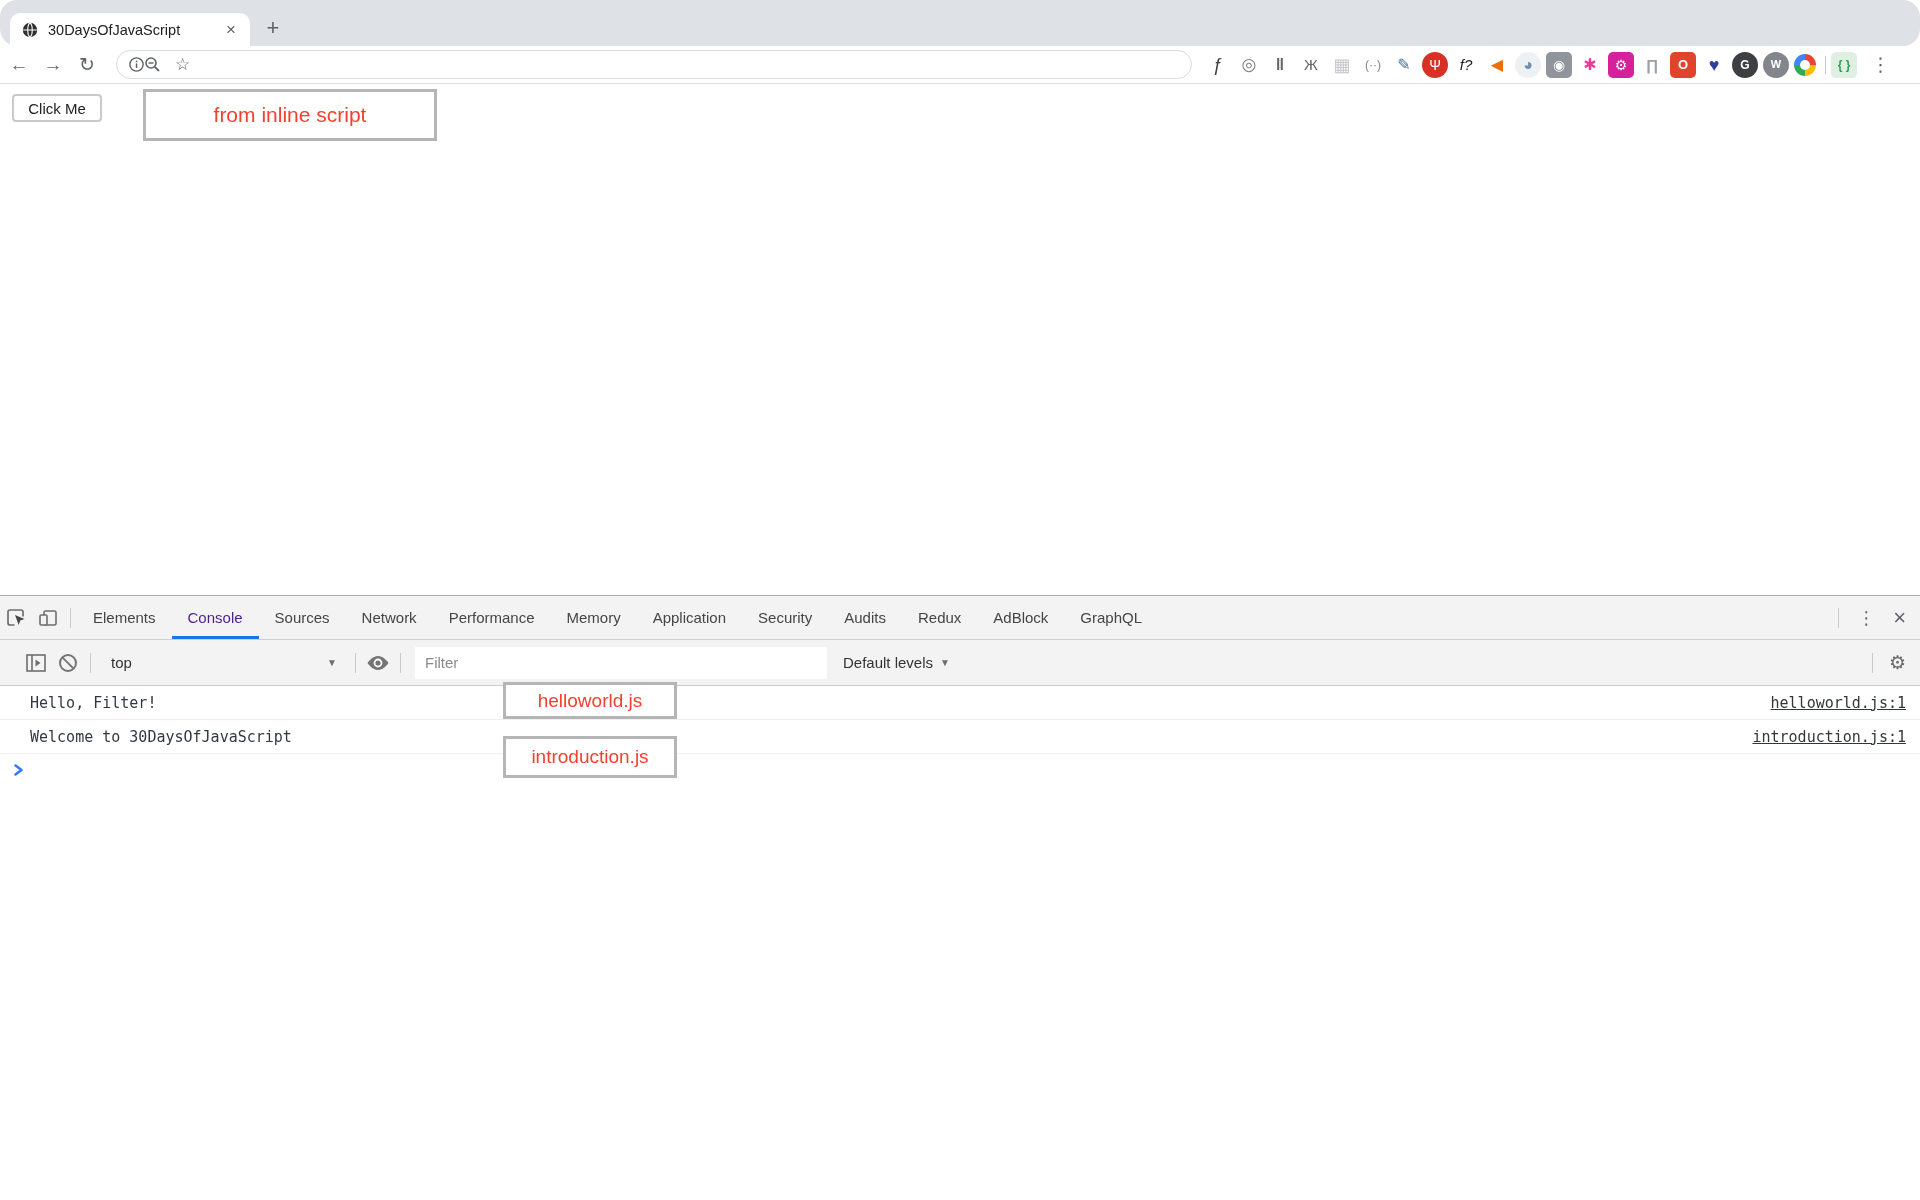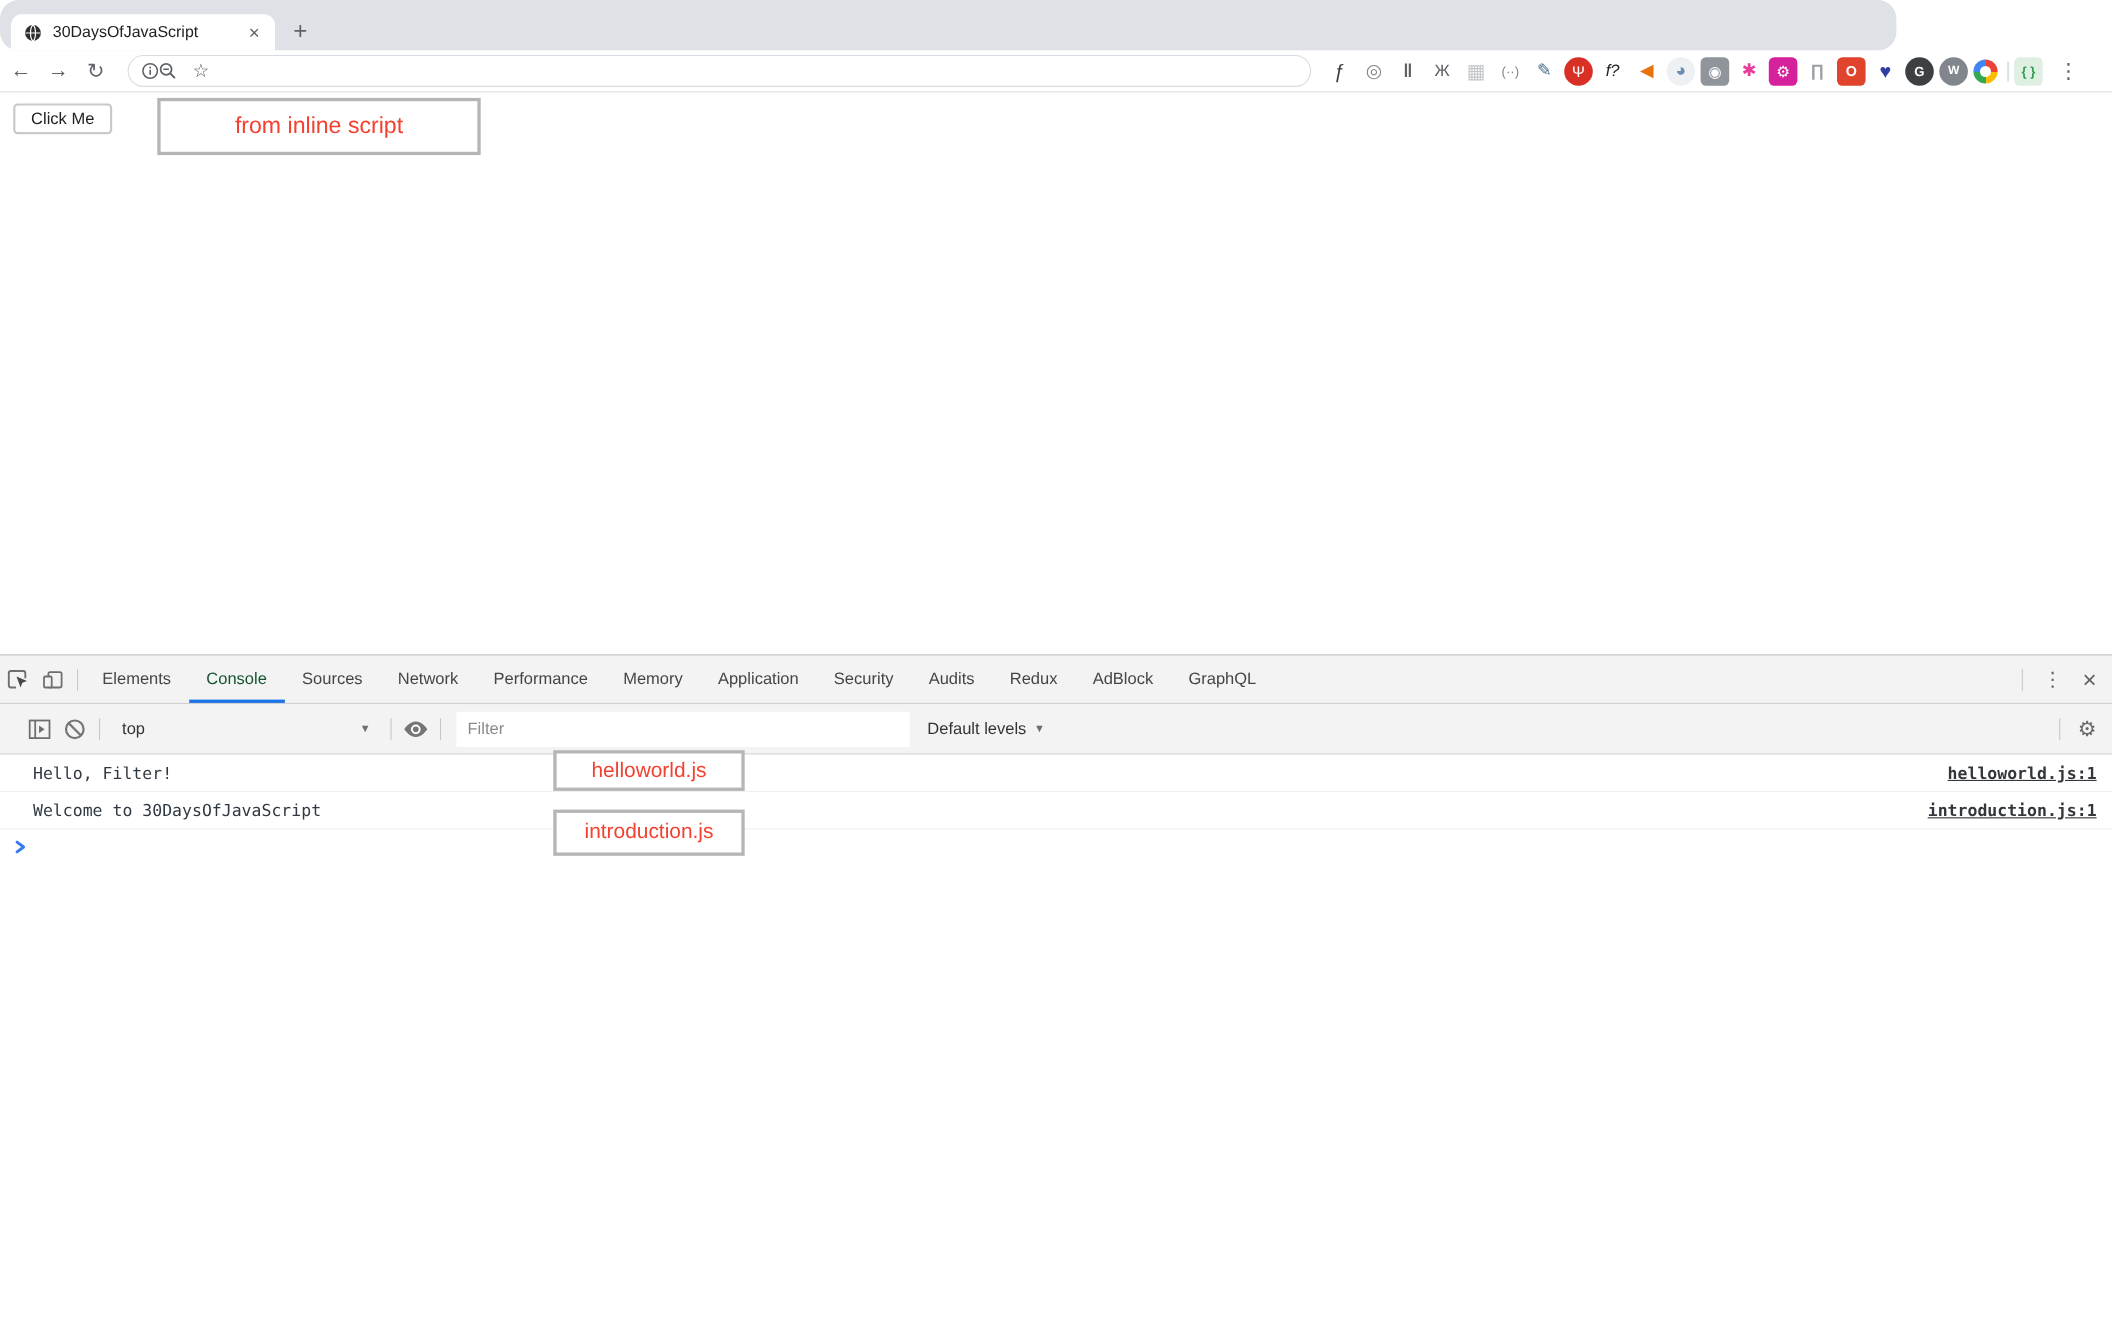--- a/index.html
+++ b/index.html
@@ -2,21 +2,21 @@
 <html><head>
 <meta charset="utf-8">
 <style>
   * { box-sizing: border-box; }
   html,body { margin:0; padding:0; }
   body {
     width:1920px; height:1200px; position:relative; overflow:hidden;
     background:#fff; font-family:"Liberation Sans", sans-serif; color:#202124;
   }
   
-  .tabstrip { position:absolute; left:0; top:0; width:1724px; height:46px; background:#dee1e6;border-radius:17px; }
+  .tabstrip { position:absolute; left:0; top:0; width:1920px; height:46px; background:#dee1e6;border-radius:17px; }
   .tab {
     position:absolute; left:10px; top:13px; width:240px; height:33px; background:#fff;
     border-radius:10px 10px 0 0; display:flex; align-items:center; padding:0 10px 0 12px;
   }
   .tab-title { font-size:14.5px; color:#202124; flex:1; margin-left:10px; white-space:nowrap; overflow:hidden; }
   .tab-close { color:#5f6368; font-size:17px; line-height:1; padding:2px 4px; cursor:default; }
   .newtab { position:absolute; left:258px; top:13px; width:30px; height:30px; display:flex; align-items:center; justify-content:center;
             font-size:22px; color:#5f6368; }
   .toolbar { position:absolute; left:0; top:46px; width:1920px; height:38px; background:#fff;
              border-bottom:1px solid #dcdfe3; display:flex; align-items:center; }
@@ -47,41 +47,41 @@
                border:3px solid #b5b5b5; display:flex; align-items:center; justify-content:center;
                font-size:21px; color:#f4402f; }
   
   .devtools { position:absolute; left:0; top:595px; width:1920px; height:605px; background:#fff;
               border-top:1px solid #a8abaf; }
   .dt-tabbar { height:44px; background:#f3f3f3; border-bottom:1px solid #d0d0d0;
                display:flex; align-items:stretch; }
   .dt-iconbtn { width:32px; display:flex; align-items:center; justify-content:center; }
   .dt-sep { width:1px; height:20px; background:#c9c9c9; align-self:center; margin:0 6px; }
   .dt-tab { display:flex; align-items:center; padding:0 16px; font-size:15px; color:#454545; position:relative; }
-  .dt-tab.active { color:#14532d; }
+  .dt-tab.active { color:#4c1d95; }
   .dt-tab.active::after { content:""; position:absolute; left:0; right:0; bottom:0; height:3px; background:#1a73e8; }
   .dt-right { margin-left:auto; display:flex; align-items:center; }
   .dt-dots { font-size:18px; color:#5f6368; padding:0 12px; }
   .dt-close { font-size:22px; color:#5f6368; padding:0 14px 0 6px; }
   .dt-toolbar { height:46px; background:#f3f3f3; border-bottom:1px solid #ccc;
                 display:flex; align-items:center; padding-left:20px; }
   .ctx-select { width:252px; height:30px; display:flex; align-items:center; font-size:15px; color:#333; }
   .ctx-select .lbl { margin-left:14px; }
   .caret { font-size:10px; color:#6e6e6e; }
   .ctx-select .caret { margin-left:auto; margin-right:12px; }
   .filter-input { width:412px; height:32px; border:none; outline:none; background:#fff;
                   font-size:15px; font-family:"Liberation Sans",sans-serif; color:#333; padding:0 10px; margin-left:8px; }
   .filter-input::placeholder { color:#8a8a8a; }
   .levels { display:flex; align-items:center; font-size:15px; color:#333; margin-left:16px; }
   .levels .caret { margin-left:7px; }
   .gear { font-size:19px; color:#6a6a6a; padding:0 14px 0 10px; }
   .console-area { position:relative; background:#fff; }
   .crow { position:relative; height:34px; display:flex; align-items:center; border-bottom:1px solid #f0f0f0;
           font-family:"DejaVu Sans Mono", monospace; font-size:15px; color:#303942; padding:0 14px 0 30px; }
-  .crow .src { margin-left:auto; color:#33373b; text-decoration:underline; font-size:15px;font-weight:bold; }
+  .crow .src { margin-left:auto; color:#33373b; text-decoration:underline; font-size:15px; }
   .anno { position:absolute; left:503px; width:174px; background:#fff; border:3px solid #b5b5b5;
           display:flex; align-items:center; justify-content:center; font-family:"Liberation Sans",sans-serif;
           font-size:19px; color:#f4402f; z-index:2; }
   .anno1 { top:-4px; height:37px; }
   .anno2 { top:31px; height:42px;margin-top:19px; }
   .prompt-row { height:32px; display:flex; align-items:center; padding-left:13px; }
 </style>
 </head>
 <body>
 

